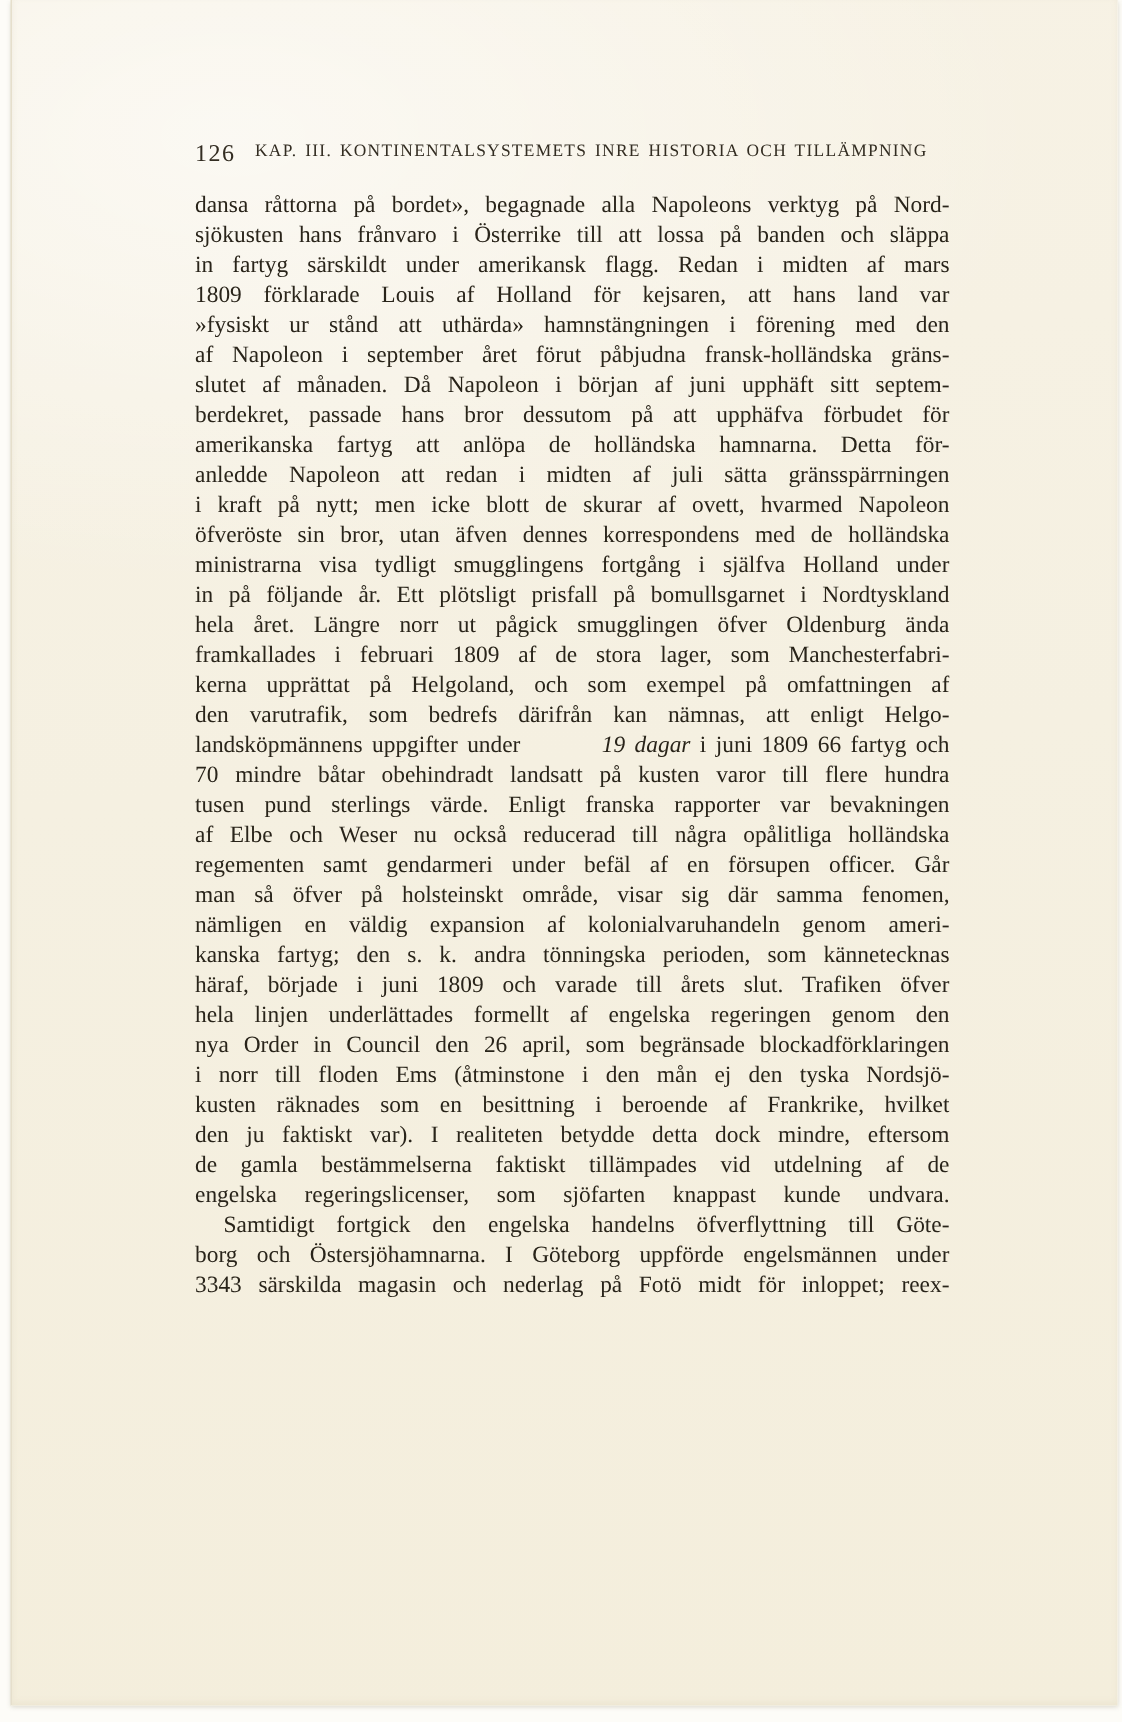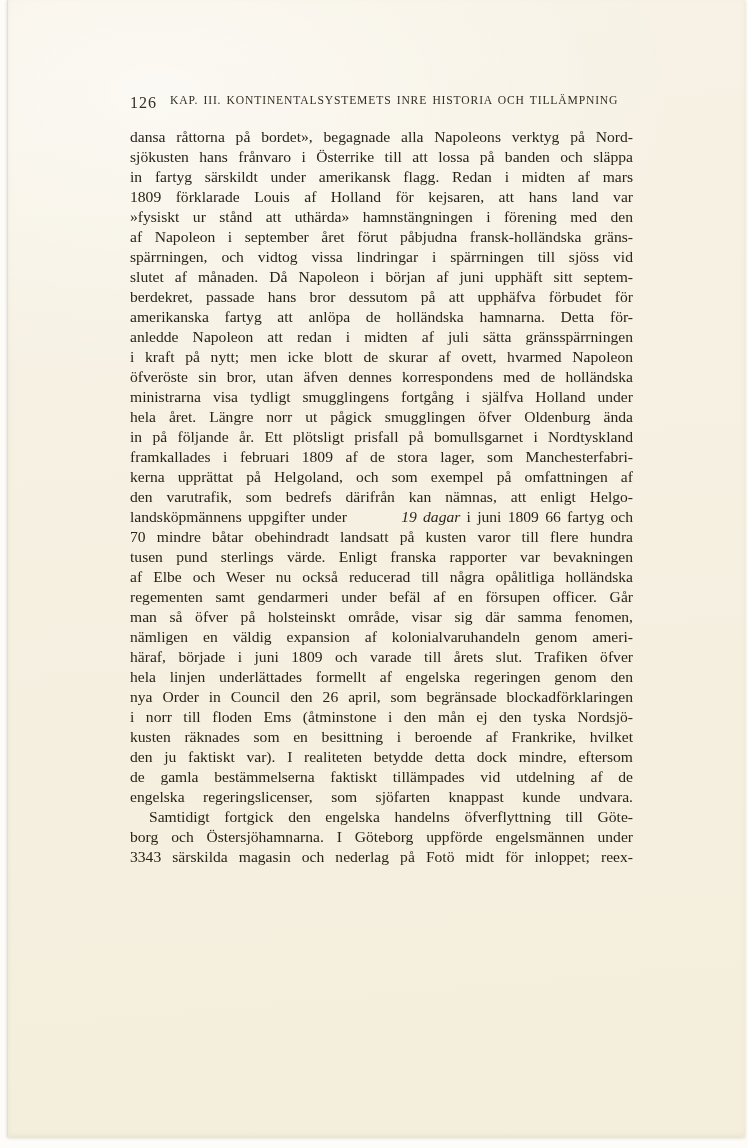--- a/index.html
+++ b/index.html
@@ -82,40 +82,40 @@
   <span class="header-title">KAP. III. KONTINENTALSYSTEMETS INRE HISTORIA OCH TILLÄMPNING</span>
 </div>
 
 <div class="text-block">
     <div class="text-line">dansa råttorna på bordet», begagnade alla Napoleons verktyg på Nord-</div>
     <div class="text-line">sjökusten hans frånvaro i Österrike till att lossa på banden och släppa</div>
     <div class="text-line">in fartyg särskildt under amerikansk flagg. Redan i midten af mars</div>
     <div class="text-line">1809 förklarade Louis af Holland för kejsaren, att hans land var</div>
     <div class="text-line">»fysiskt ur stånd att uthärda» hamnstängningen i förening med den</div>
     <div class="text-line">af Napoleon i september året förut påbjudna fransk-holländska gräns-</div>
-    <div class="text-line">spärrningen, och vidtog vissa lindringar i spärrningen till sjöss vid</div>
     <div class="text-line">slutet af månaden. Då Napoleon i början af juni upphäft sitt septem-</div>
     <div class="text-line">berdekret, passade hans bror dessutom på att upphäfva förbudet för</div>
     <div class="text-line">amerikanska fartyg att anlöpa de holländska hamnarna. Detta för-</div>
     <div class="text-line">anledde Napoleon att redan i midten af juli sätta gränsspärrningen</div>
     <div class="text-line">i kraft på nytt; men icke blott de skurar af ovett, hvarmed Napoleon</div>
     <div class="text-line">öfveröste sin bror, utan äfven dennes korrespondens med de holländska</div>
     <div class="text-line">ministrarna visa tydligt smugglingens fortgång i själfva Holland under</div>
+    <div class="text-line">in på följande år. Ett plötsligt prisfall på bomullsgarnet i Nordtyskland</div>
     <div class="text-line">hela året. Längre norr ut pågick smugglingen öfver Oldenburg ända</div>
-    <div class="text-line">in på följande år. Ett plötsligt prisfall på bomullsgarnet i Nordtyskland</div>
     <div class="text-line">framkallades i februari 1809 af de stora lager, som Manchesterfabri-</div>
     <div class="text-line">kerna upprättat på Helgoland, och som exempel på omfattningen af</div>
     <div class="text-line">den varutrafik, som bedrefs därifrån kan nämnas, att enligt Helgo-</div>
     <div class="text-line">landsköpmännens uppgifter under <em>19 dagar</em> i juni 1809 66 fartyg och</div>
     <div class="text-line">70 mindre båtar obehindradt landsatt på kusten varor till flere hundra</div>
     <div class="text-line">tusen pund sterlings värde. Enligt franska rapporter var bevakningen</div>
     <div class="text-line">af Elbe och Weser nu också reducerad till några opålitliga holländska</div>
     <div class="text-line">regementen samt gendarmeri under befäl af en försupen officer. Går</div>
     <div class="text-line">man så öfver på holsteinskt område, visar sig där samma fenomen,</div>
     <div class="text-line">nämligen en väldig expansion af kolonialvaruhandeln genom ameri-</div>
+    <div class="text-line">kanska fartyg; den s. k. andra tönningska perioden, som kännetecknas</div>
     <div class="text-line">häraf, började i juni 1809 och varade till årets slut. Trafiken öfver</div>
     <div class="text-line">hela linjen underlättades formellt af engelska regeringen genom den</div>
     <div class="text-line">nya Order in Council den 26 april, som begränsade blockadförklaringen</div>
     <div class="text-line">i norr till floden Ems (åtminstone i den mån ej den tyska Nordsjö-</div>
     <div class="text-line">kusten räknades som en besittning i beroende af Frankrike, hvilket</div>
     <div class="text-line">den ju faktiskt var).  I realiteten betydde detta dock mindre, eftersom</div>
     <div class="text-line">de gamla bestämmelserna faktiskt tillämpades vid utdelning af de</div>
     <div class="text-line">engelska regeringslicenser, som sjöfarten knappast kunde undvara.</div>
     <div class="text-line indented">Samtidigt fortgick den engelska handelns öfverflyttning till Göte-</div>
     <div class="text-line">borg och Östersjöhamnarna. I Göteborg uppförde engelsmännen under</div>

